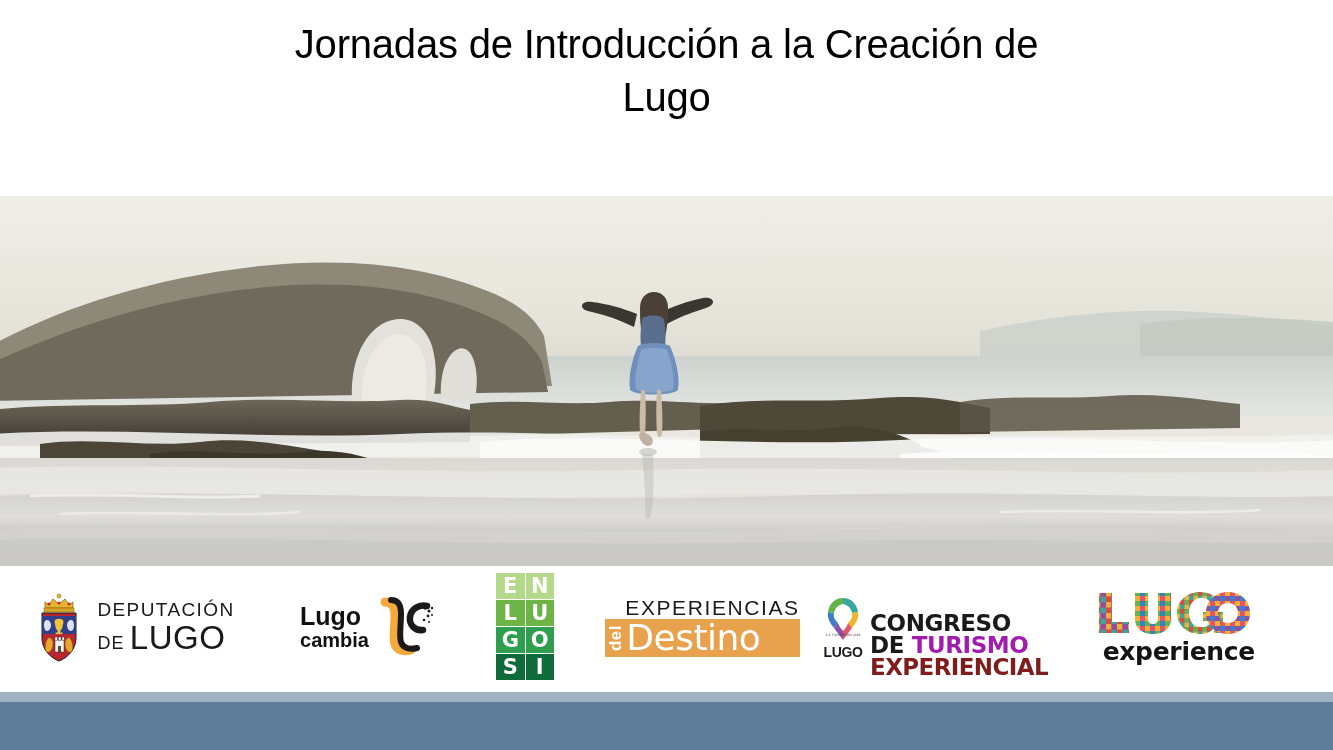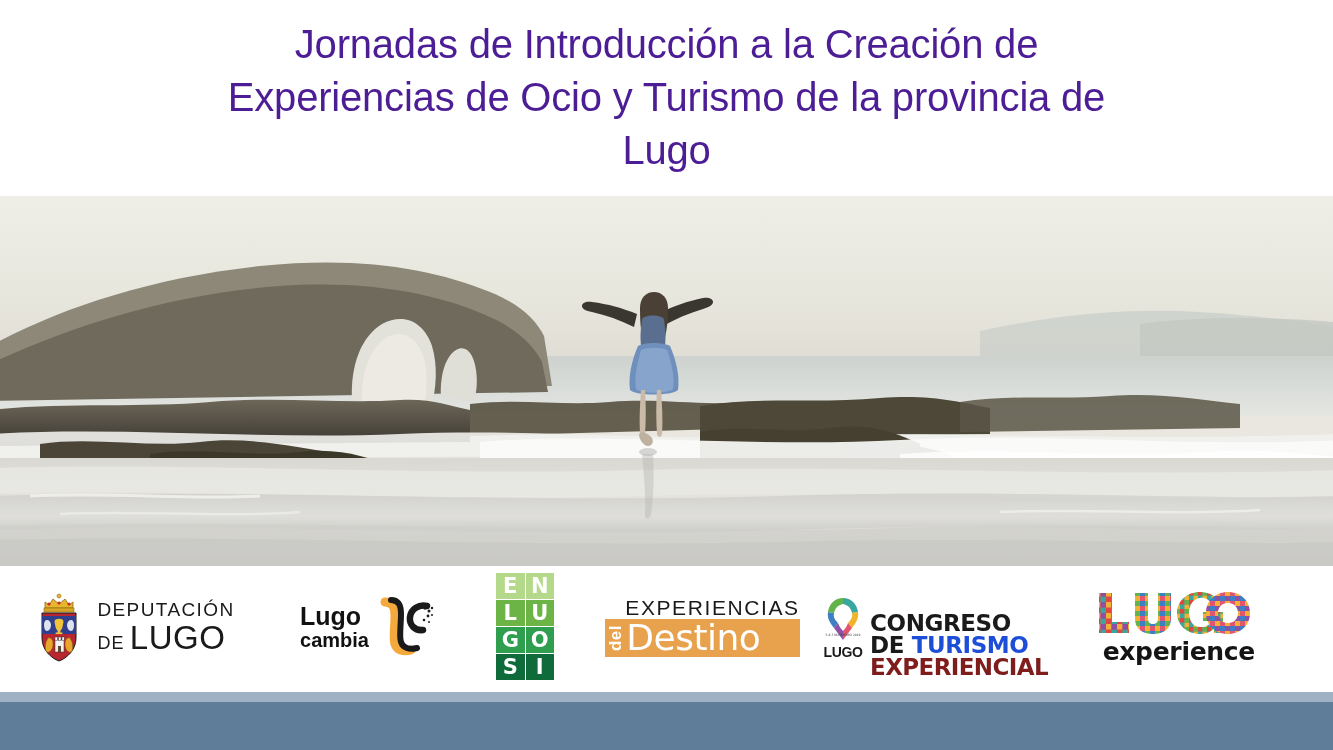--- a/index.html
+++ b/index.html
@@ -18,21 +18,21 @@
   
   .title-block {
     position: absolute;
     left: 60px; top: 18px;
     width: 1213px;
     text-align: center;
   }
   .title-line {
     font-size: 40px;
     line-height: 53px;
-    color: #4c1d95;
+    color: #000000;
     font-weight: 400;
     letter-spacing: -0.2px;
     white-space: nowrap;
   }
 
   
   .hero {
     position: absolute;
     left: 0; top: 196px;
     width: 1333px; height: 370px;
@@ -113,21 +113,21 @@
     letter-spacing: -0.5px;
     font-family: "DejaVu Sans", sans-serif;
   }
 
   
   .cong { display: flex; align-items: center; gap: 6px; }
   .cong-txt { line-height: 0.97; text-align: left; font-family: "DejaVu Sans", sans-serif; margin-top: 36px; }
   .cong-1 { font-size: 23px; font-weight: 700; color: #1a1a1a; letter-spacing: -0.4px; }
   .cong-2 { font-size: 23px; font-weight: 700; letter-spacing: -0.4px; }
   .cong-2 .blk { color: #1a1a1a; }
-  .cong-2 .blu { color: #1d4ed8; }
+  .cong-2 .blu { color: #a21caf; }
   .cong-3 { font-size: 23px; font-weight: 700; color: #7f1d1d; letter-spacing: -0.6px; }
   .cong-mark { display: flex; flex-direction: column; align-items: center; }
   .cong-lugo { font-size: 14px; font-weight: 700; color: #1a1a1a; letter-spacing: -0.3px; line-height: 1; }
 
   
   .lx { line-height: 1; text-align: right; }
   .lx-exp {
     font-size: 25px; font-weight: 700; color: #141414;
     letter-spacing: -0.3px; margin-top: 1px;
     font-family: "DejaVu Sans", sans-serif;
@@ -145,21 +145,20 @@
     background: #5f7d99;
   }
 </style>
 </head>
 <body>
 
 <div class="slide">
 
   <div class="title-block">
     <div class="title-line">Jornadas de Introducción a la Creación de</div>
-    <div class="title-line">Experiencias de Ocio y Turismo de la provincia de</div>
     <div class="title-line">Lugo</div>
   </div>
 
   <div class="hero">
     <svg class="hero-svg" viewBox="0 0 1333 370" preserveAspectRatio="none">
       <defs>
         <linearGradient id="sky" x1="0" y1="0" x2="0" y2="1">
           <stop offset="0%" stop-color="#efeee6"></stop>
           <stop offset="55%" stop-color="#e8e7de"></stop>
           <stop offset="100%" stop-color="#dedcd2"></stop>

